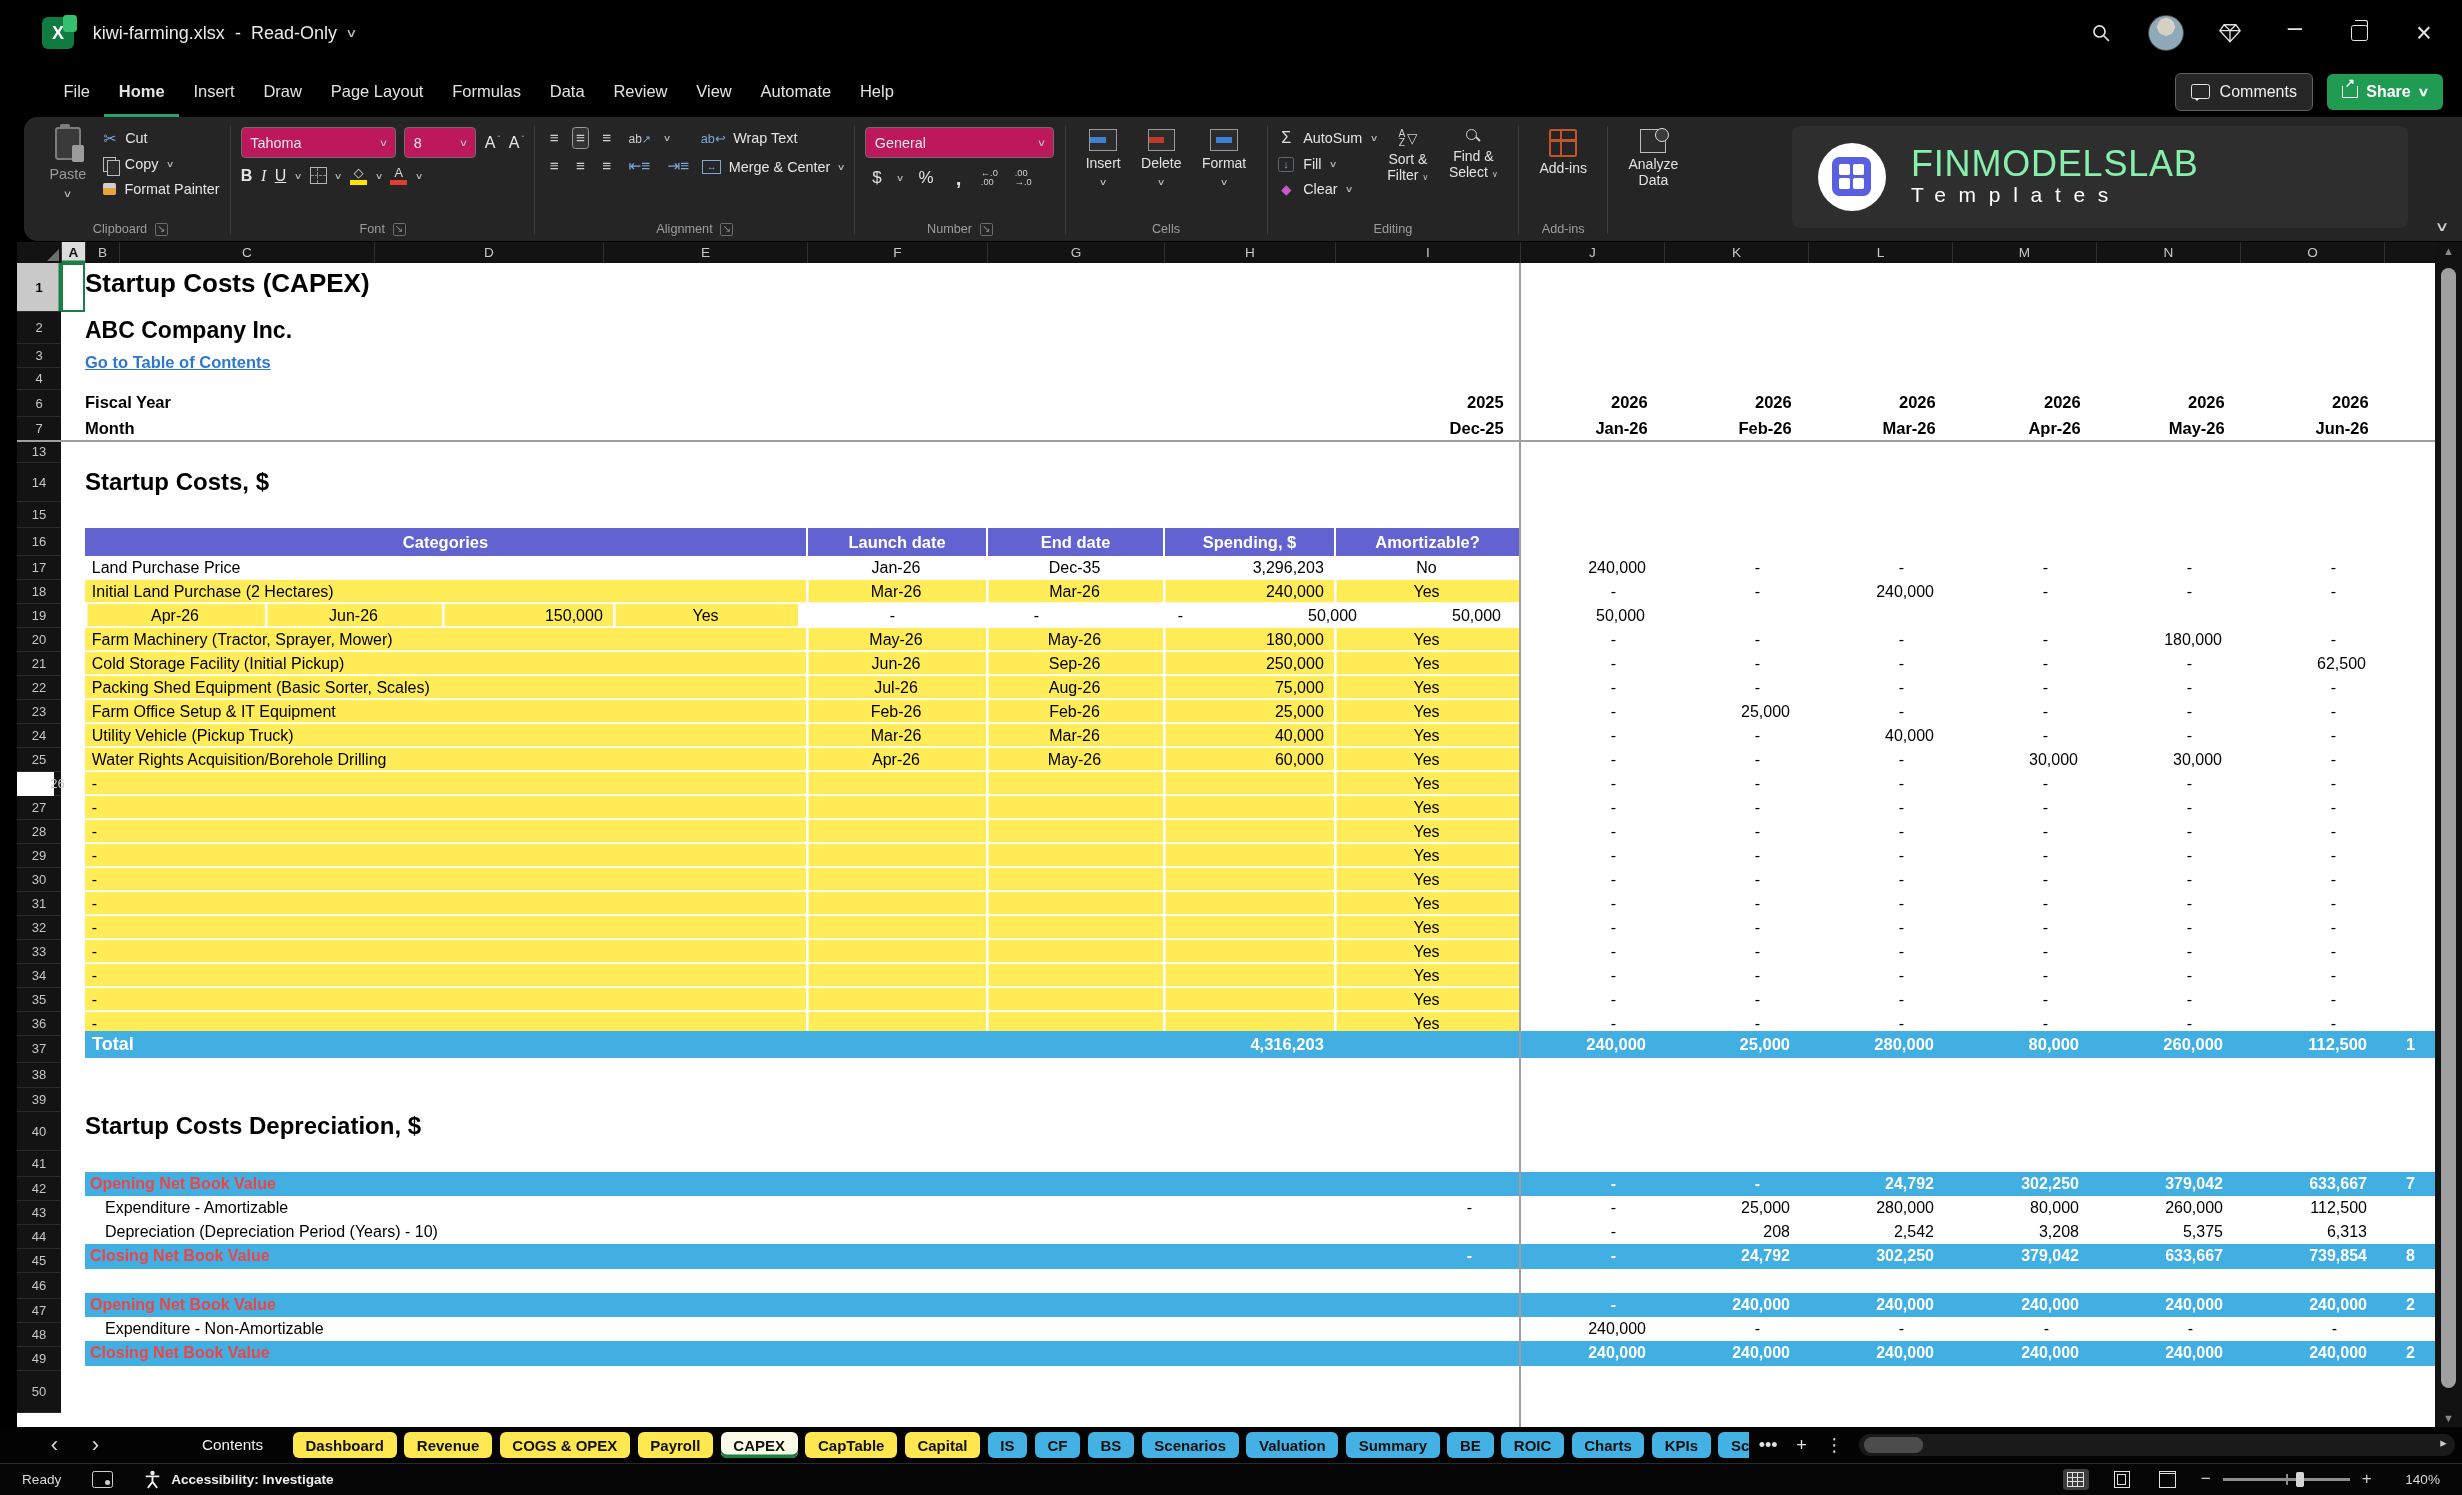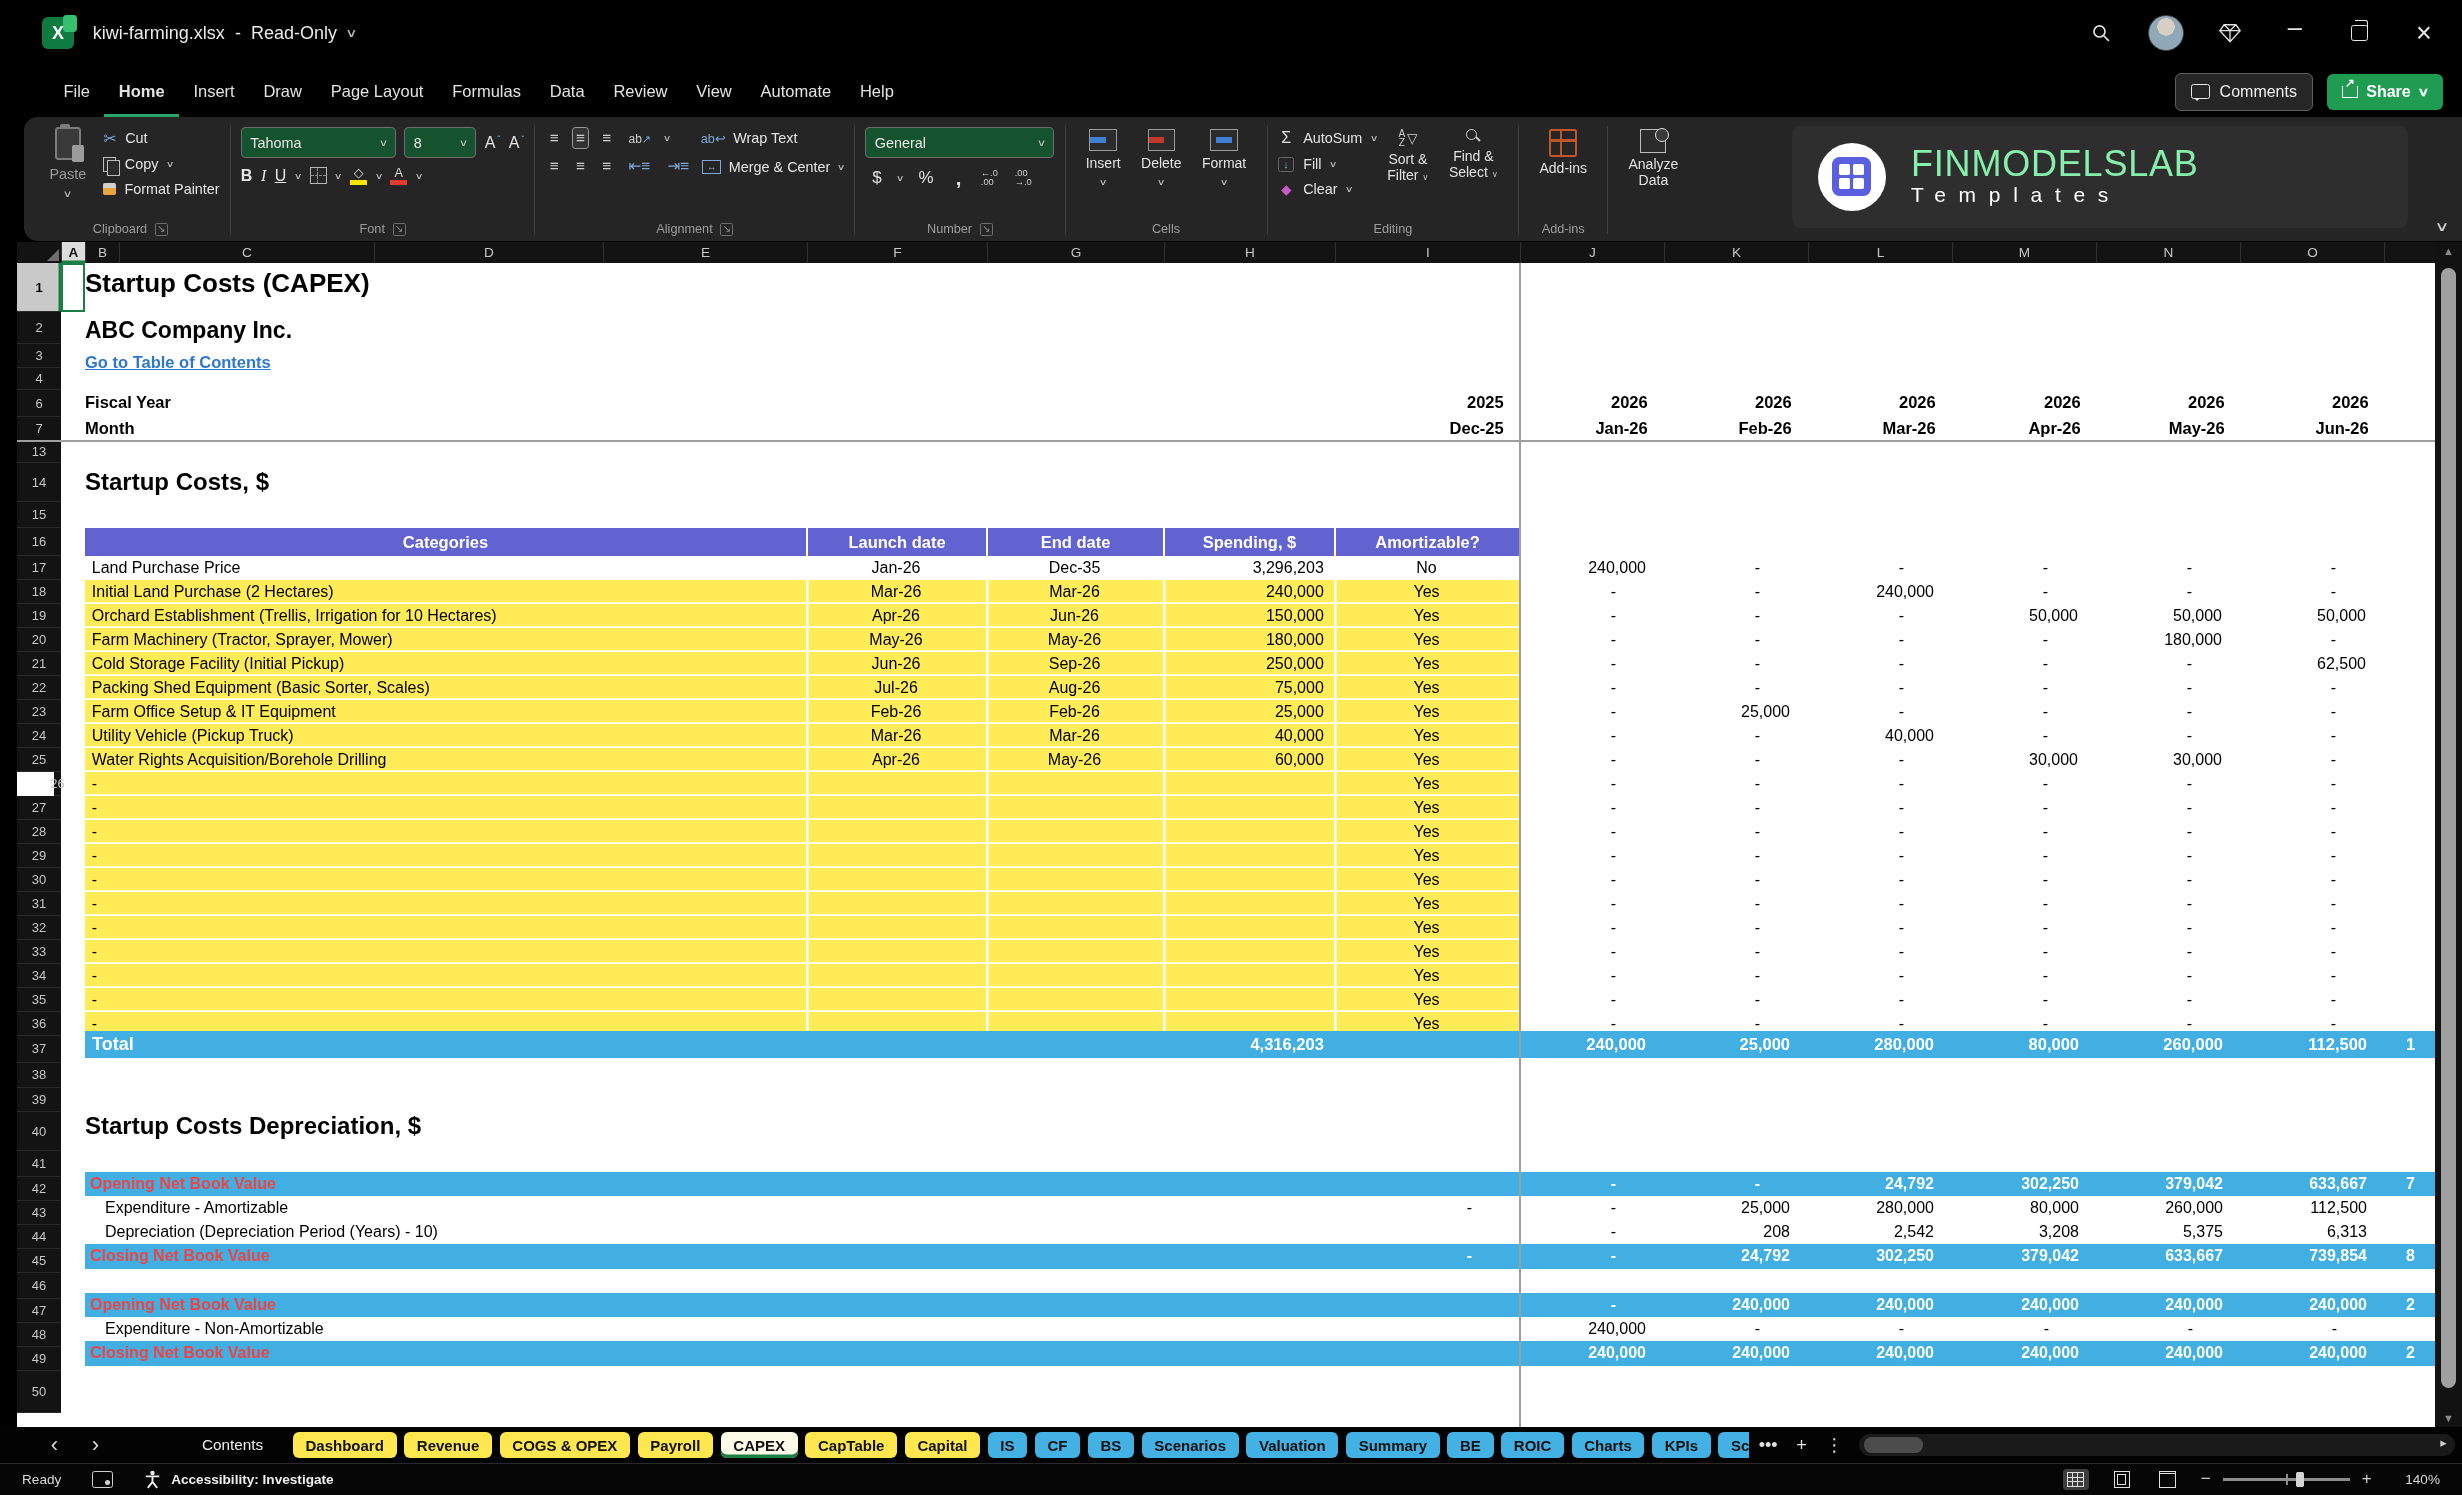--- a/index.html
+++ b/index.html
@@ -49,21 +49,21 @@
   .clip-ic:before{content:'';position:absolute;left:3.4px;top:-5.1px;width:10.2px;height:5.1px;background:#7c7c7c;border-radius:1.7px;}
   .clip-ic:after{content:'';position:absolute;right:-5.1px;bottom:-3.4px;width:12px;height:17px;background:#9c9c9c;border-radius:1.7px;}
   .rlist{display:flex;flex-direction:column;gap:8.5px;padding:8.5px 0 0 8.5px;}
   .rbtn-s{display:flex;align-items:center;gap:8.5px;font-size:14.4px;color:#e4e4e4;white-space:nowrap;}
   .cut-ic{color:#7da7d9;font-size:16px;}
   .copy-ic{width:11px;height:13.6px;border:1.7px solid #bdbdbd;position:relative;background:#2b2b2b;}
   .copy-ic:after{content:'';position:absolute;left:2.5px;top:2.5px;width:11px;height:13.6px;border:1.7px solid #bdbdbd;background:#2b2b2b;}
   .fp-ic{width:12.7px;height:12.7px;background:linear-gradient(180deg,#cfcfcf 45%,#e8a33d 45%);border-radius:1.7px;}
   .rrow{display:flex;align-items:center;gap:8.5px;}
   .combo{height:29px;border:0.8px solid #6e6e6e;border-radius:4.2px;color:#e8e8e8;font-size:14.4px;
-         display:flex;align-items:center;justify-content:space-between;padding:0 8.5px;background:#14532d;}
+         display:flex;align-items:center;justify-content:space-between;padding:0 8.5px;background:#be185d;}
   .grow-btn{color:#e6e6e6;font-size:16px;display:flex;align-items:flex-start;gap:1.7px;}
   .caret-up{color:#7da7d9;font-size:9.3px;}
   .caret-dn{color:#7da7d9;font-size:9.3px;}
   .fmt-b{font-weight:700;font-size:16px;color:#e6e6e6;}
   .fmt-i{font-style:italic;font-family:"Liberation Serif",serif;font-size:16px;color:#e6e6e6;}
   .fmt-u{text-decoration:underline;font-size:16px;color:#e6e6e6;}
   .border-ic{width:15.3px;height:15.3px;border:0.8px solid #b5b5b5;position:relative;}
   .border-ic:after{content:'';position:absolute;left:6.8px;top:0;bottom:0;border-left:0.8px dashed #8a8a8a;}
   .border-ic:before{content:'';position:absolute;top:6.8px;left:0;right:0;border-top:0.8px dashed #8a8a8a;}
   .fill-ic,.fontcol-ic{display:flex;flex-direction:column;align-items:center;gap:1.7px;color:#d8d8d8;font-size:12.7px;line-height:12px;}
@@ -649,21 +649,20 @@
           <div class="td i">Yes</div>
           <div class="td m dash">-</div>
           <div class="td m dash">-</div>
           <div class="td m">240,000</div>
           <div class="td m dash">-</div>
           <div class="td m dash">-</div>
           <div class="td m dash">-</div>
           <div class="td p"></div>
         </div>
         <div class="trow yellow">
-          <div class="td cat">Orchard Establishment (Trellis, Irrigation for 10 Hectares)</div>
           <div class="td f">Apr-26</div>
           <div class="td g">Jun-26</div>
           <div class="td h">150,000</div>
           <div class="td i">Yes</div>
           <div class="td m dash">-</div>
           <div class="td m dash">-</div>
           <div class="td m dash">-</div>
           <div class="td m">50,000</div>
           <div class="td m">50,000</div>
           <div class="td m">50,000</div>

